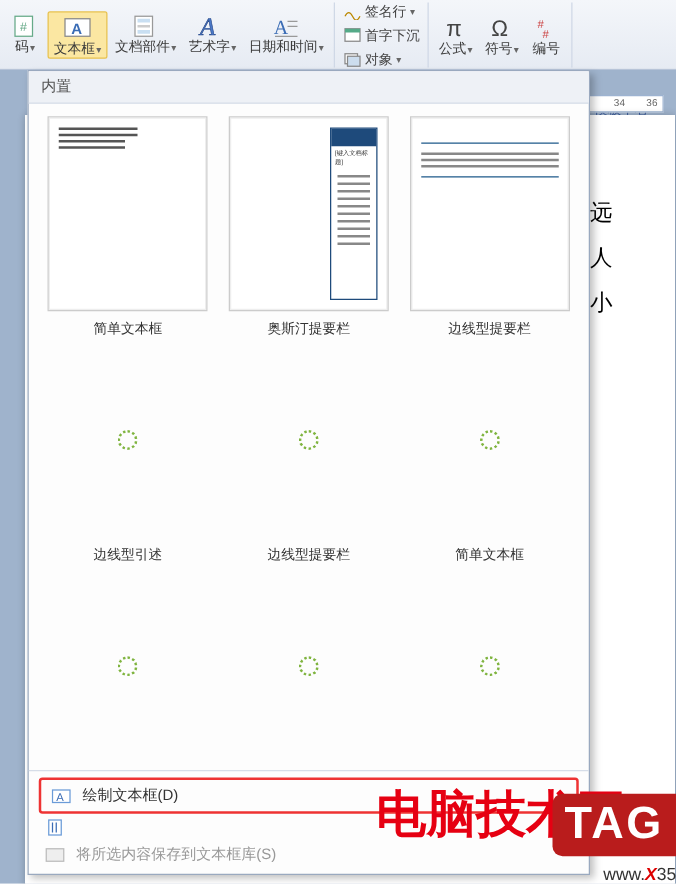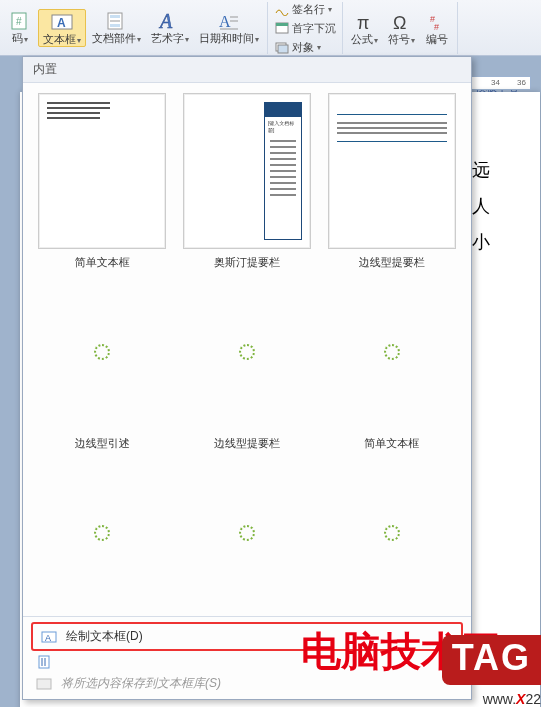--- a/index.html
+++ b/index.html
@@ -27,21 +27,21 @@
   .dropdown { position: absolute; left: 22px; top: 56px; width: 450px; height: 644px; background: #fdfdfd; border: 1px solid #9aa9bf; box-shadow: 3px 3px 6px rgba(0,0,0,.25); z-index: 10; display:flex; flex-direction:column; }
   .dd-head { background: #eef1f6; padding: 4px 10px; font-size: 12px; color: #555; border-bottom: 1px solid #d6dde8; }
   .dd-body { flex: 1; overflow: hidden; padding: 10px 12px 4px; }
   .grid { display: grid; grid-template-columns: repeat(3, 1fr); gap: 4px 10px; }
   .tile { display: flex; flex-direction: column; align-items: center; cursor: pointer; }
   .thumb { width: 128px; height: 156px; background: #fff; border: 1px solid #ccc; position: relative; box-shadow: 0 0 0 1px #eee inset; }
   .tlabel { margin-top: 6px; font-size: 11px; color: #333; text-align:center; }
   .spinner { width:16px; height:16px; border:2px dotted #7fb43f; border-radius:50%; position:absolute; left:50%; top:50%; transform:translate(-50%,-50%); }
   .dd-foot { border-top: 1px solid #d6dde8; padding: 4px 6px; }
   .foot-item { display:flex; align-items:center; gap:8px; font-size:12px; color:#333; padding:3px 6px; cursor:pointer; }
-  .foot-item.disabled { color:#999;font-style:italic; }
+  .foot-item.disabled { color:#999; }
   .foot-item .fico { width:18px; display:flex; align-items:center; justify-content:center; }
   .redbox { border: 2px solid #e33; border-radius:3px; padding:1px; margin:1px 2px; }
   
   .thumb .para { position:absolute; left:8px; top:8px; width:50%; height:24px; }
   .thumb .para::before, .thumb .para::after { content:""; position:absolute; left:0; right:0; height:2px; background:#555; }
   .thumb .para::before { top:0; } .thumb .para::after { top:5px; }
   .thumb .para span { position:absolute; left:0; right:10px; height:2px; background:#555; top:10px; box-shadow:0 5px 0 #555; }
   
   .sidebar { position:absolute; right:8px; top:8px; bottom:8px; width:38px; background:#fff; border:1px solid #1e4a7b; }
   .sidebar .sbh { height:14px; background:#1e4a7b; }
@@ -298,13 +298,13 @@
         </span>
       <span>将所选内容保存到文本框库(S)</span>
     </div>
   </div>
 </div>
 
 <div class="watermark1">
   <span>电脑技术网</span>
 </div>
 <div class="tag-badge">TAG</div>
-<div class="x27"><span>www.</span><span class="xx">X</span><span>22</span></div>
+<div class="x27"><span>www.</span><span class="xx">X</span><span>35</span></div>
 
 </body></html>

